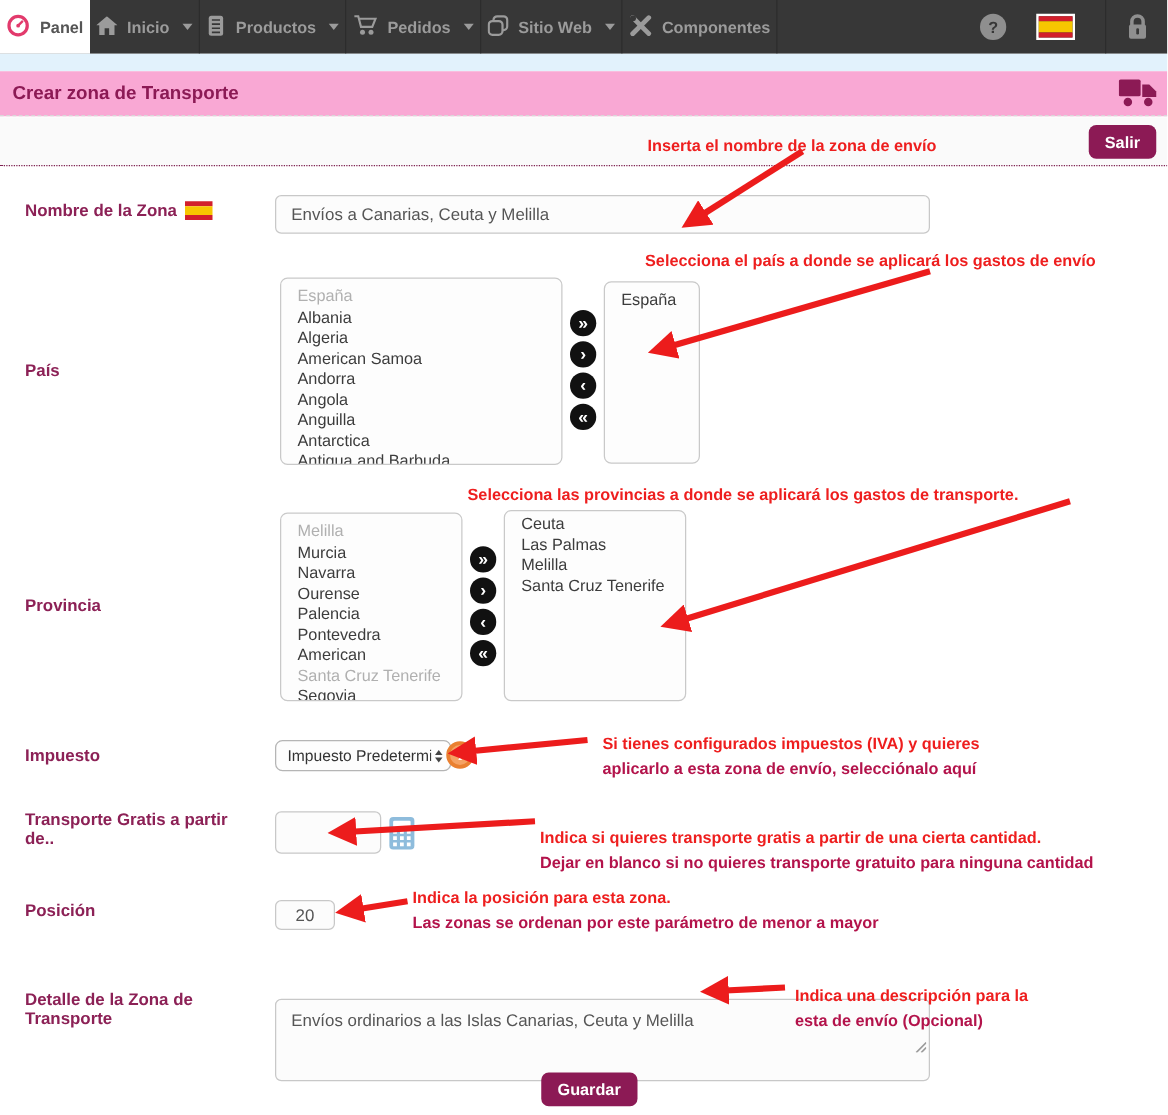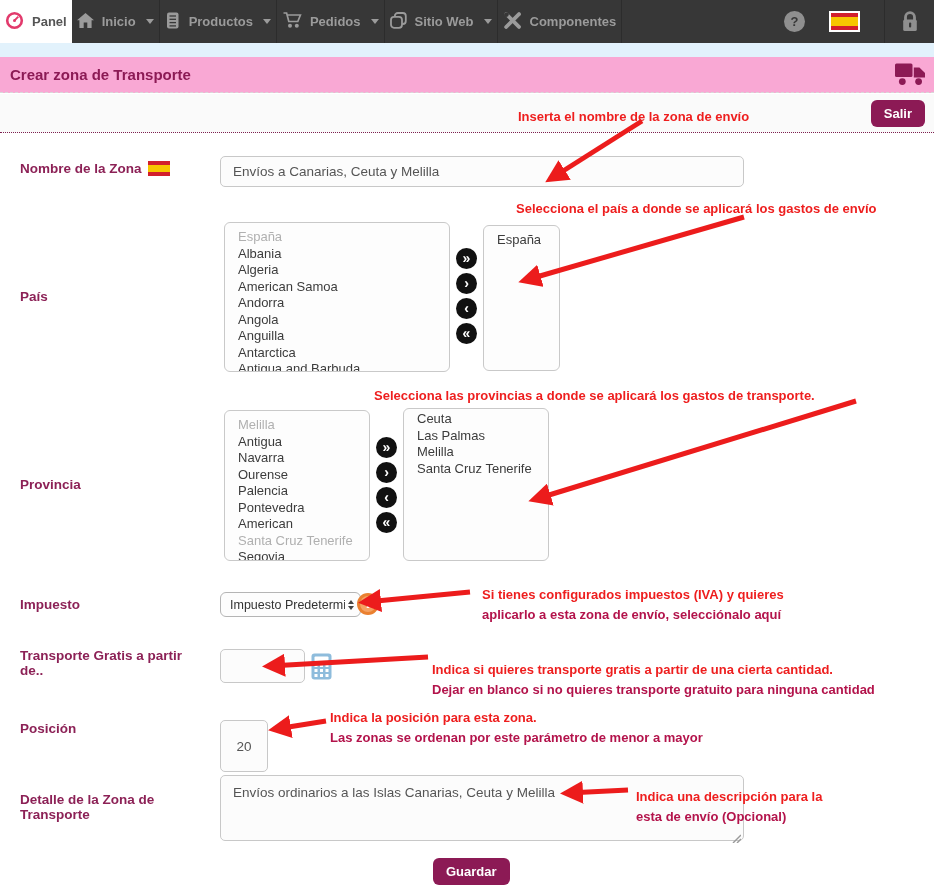--- a/index.html
+++ b/index.html
@@ -38,21 +38,21 @@
   .guardar{position:absolute;top:858px;left:433px;}
 
   
   .flabel{position:absolute;color:#8c2156;font-size:13.5px;font-weight:bold;left:20px;}
   .mini-flag{display:inline-block;width:22px;height:15px;vertical-align:-3px;margin-left:6px;}
   .mini-flag .r{height:4px;background:#d21f2c;} .mini-flag .y{height:7px;background:#f7c600;}
 
   input.txt, textarea.txt{position:absolute;border:1px solid #c8c8c8;border-radius:5px;
       background:#fcfcfc;font-family:"Liberation Sans",sans-serif;font-size:13.5px;color:#555;
       padding:0 12px;outline:none;}
-  textarea.txt{padding:8px 12px;resize:none;line-height:17px;}
+  textarea.txt{padding:8px 12px;resize:none;line-height:17px;margin-top:24px;}
 
   .listbox{position:absolute;border:1px solid #c9c9c9;border-radius:6px;background:#fdfdfd;
            overflow:hidden;padding:6px 0 0 0;}
   .opt{font-size:13px;color:#3c3c3c;line-height:16.5px;padding-left:13px;white-space:nowrap;cursor:default;}
   .opt.dis{color:#b0b0b0;}
 
   .mover{position:absolute;display:flex;flex-direction:column;gap:4px;}
   .mv{width:21px;height:21px;border-radius:50%;background:#111;color:#fff;font-size:14px;
       font-weight:bold;display:flex;align-items:center;justify-content:center;line-height:1;
       cursor:pointer;padding-bottom:2px;}
@@ -252,21 +252,21 @@
     <div class="mv">‹</div>
     <div class="mv">«</div>
   </div>
   <div class="listbox" style="left:483px;top:225px;width:77px;height:146px">
       <div class="opt">España</div>
     </div>
 
   <div class="flabel" style="top:477px">Provincia</div>
   <div class="listbox" style="left:224px;top:410px;width:146px;height:151px">
       <div class="opt dis">Melilla</div>
-      <div class="opt">Antigua</div>
+      <div class="opt">Murcia</div>
       <div class="opt">Navarra</div>
       <div class="opt">Ourense</div>
       <div class="opt">Palencia</div>
       <div class="opt">Pontevedra</div>
       <div class="opt">American</div>
       <div class="opt dis">Santa Cruz Tenerife</div>
       <div class="opt">Segovia</div>
     </div>
   <div class="mover" style="left:376px;top:437px">
     <div class="mv">»</div>
@@ -308,21 +308,21 @@
           <rect x="9" y="16" width="3" height="3"></rect>
           <rect x="14.5" y="16" width="3" height="3"></rect>
           <rect x="3.5" y="21" width="3" height="3"></rect>
           <rect x="9" y="21" width="3" height="3"></rect>
           <rect x="14.5" y="21" width="3" height="3"></rect>
         </g>
       </svg>
   </span>
 
   <div class="flabel" style="top:721px">Posición</div>
-  <input class="txt" style="left: 220px; top: 720px; width: 48px; height: 52px; text-align: center; padding: 0px;" value="20">
+  <input class="txt" style="left: 220px; top: 720px; width: 48px; height: 24px; text-align: center; padding: 0px;" value="20">
 
   <div class="flabel" style="top:792px">
     <div>Detalle de la Zona de</div>
     <div>Transporte</div>
   </div>
   <textarea class="txt" style="left: 220px; top: 775px; width: 524px; height: 66px;">Envíos ordinarios a las Islas Canarias, Ceuta y Melilla</textarea>
   <span class="resize-corner">
     <svg width="10" height="10" viewBox="0 0 10 10">
         <g stroke="#9a9a9a" stroke-width="1.4">
           <line x1="2" y1="10" x2="10" y2="2"></line>

